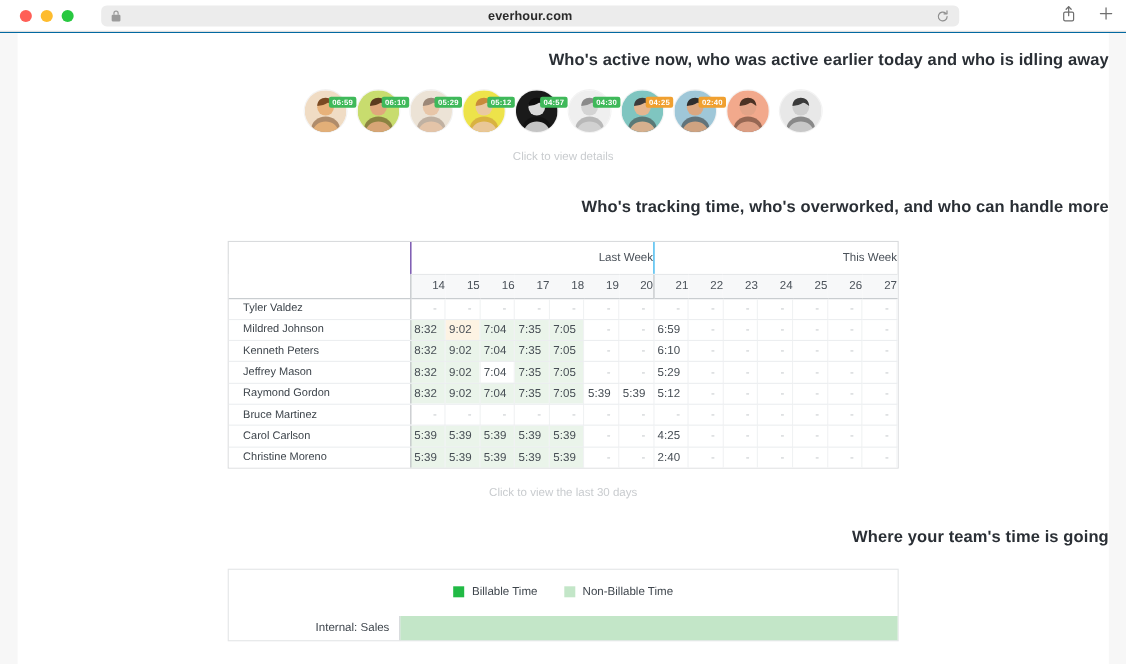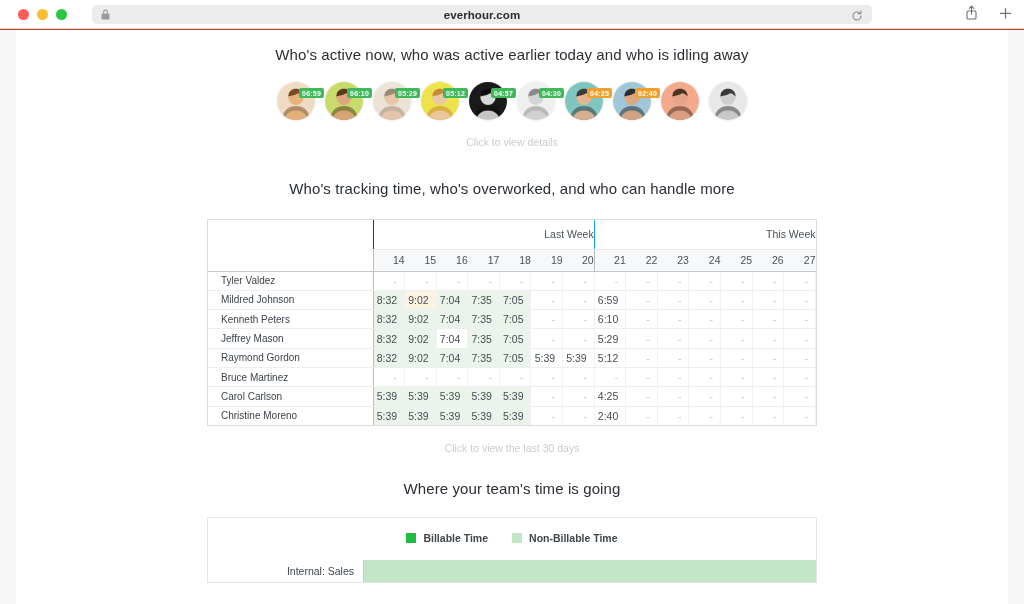--- a/index.html
+++ b/index.html
@@ -3,21 +3,21 @@
 <meta charset="utf-8">
 <style>
   * { box-sizing: border-box; margin: 0; padding: 0; }
   html, body {
     width: 1024px; height: 604px; overflow: hidden;
     font-family: "Liberation Sans", sans-serif;
     background: #ffffff;
   }
 
   
-  .browser { width: 1024px; height: 604px; position: relative; background:#c2410c; }
+  .browser { width: 1024px; height: 604px; position: relative; background:#0369a1; }
   .titlebar {
     height: 29px; width: 100%;
     background: #ffffff;
     border-bottom: 1px solid #dcdcdc;
     display: flex; align-items: center;
     position: relative;
   }
   .traffic { display: flex; gap: 8px; margin-left: 18px; }
   .dot { width: 11px; height: 11px; border-radius: 50%; }
   .dot.red    { background: #ff5f57; }
@@ -46,22 +46,22 @@
     position: absolute; top: 30px; left: 0; width: 1024px; height: 574px;
     background: #f7f7f7; overflow: hidden;
   }
   .page {
     position: absolute; top: 0; left: 16px; width: 992px; height: 574px;
     background: #ffffff; overflow: hidden;
   }
   .content { width: 992px; padding-top: 16px; }
 
   h2.section-title {
-    text-align: center;
-    font-size: 15px; font-weight: normal; color: #2a2f35;
+    text-align: right;
+    font-size: 15px; font-weight: bold; color: #2a2f35;
     letter-spacing: .1px;
   }
   .caption {
     text-align: center; font-size: 10.5px; color: #c9cccf;
     margin-top: 16px;
   }
 
   
   .avatar-row {
     display: flex; justify-content: center; align-items: center;
@@ -134,21 +134,21 @@
 
   
   .chart-card {
     width: 610px; margin: 20px auto 0;
     border: 1px solid #e3e5e7;
     background: #fff;
     padding: 14px 0 0 0;
   }
   .legend {
     display: flex; justify-content: center; 
-    gap: 24px; margin-bottom: 16px; font-weight: bold;
+    gap: 24px; margin-bottom: 16px;
   }
   .legend-item { display: flex; align-items: center; gap: 7px; }
   .legend-swatch { width: 10px; height: 10px; }
   .legend-label { font-size: 10.5px; color: #3f464d; }
 
   .bar-row { display: flex; align-items: center; height: 22px; }
   .bar-label {
     width: 155px; text-align: right; padding-right: 9px;
     font-size: 10.5px; color: #3f464d;
   }

